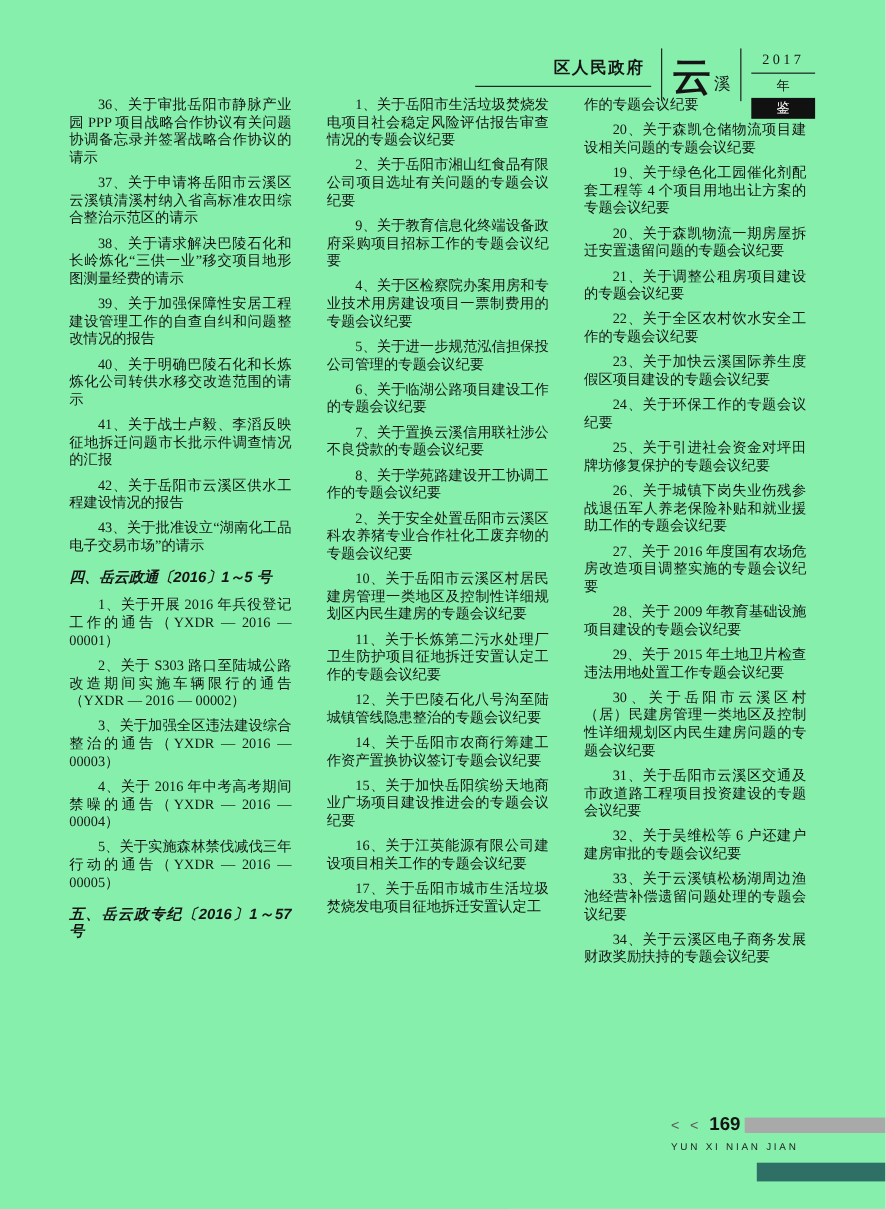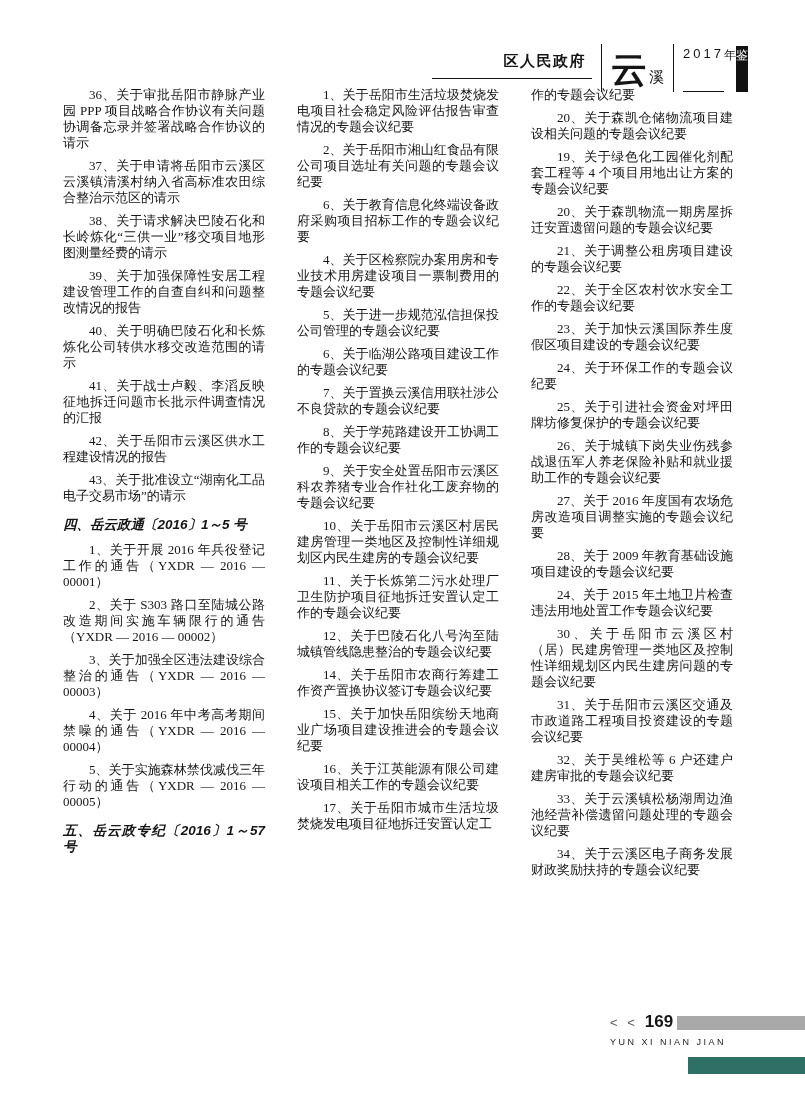--- a/index.html
+++ b/index.html
@@ -1,35 +1,35 @@
 <!DOCTYPE html>
 <html><head>
 <meta charset="utf-8">
 <style>
   * { box-sizing: border-box; }
   html, body { margin: 0; padding: 0; background: #e9e9e9; }
   .page {
-    position: relative; width: 805px; height: 1099px; background: #ffffff;
+    position: relative; width: 805px; height: 1099px; background: #86efac;
     overflow: hidden; color: #151515;
     font-family: "Liberation Serif", "DejaVu Serif", serif;
   }
 
   
   .page-header { position: absolute; top: 44px; right: 64px; height: 48px; display: flex; align-items: stretch; }
   .org {
     align-self: flex-start; margin-top: 8px; width: 160px; text-align: right;
     font-weight: 700; font-size: 15px; letter-spacing: 1.5px;
     padding: 0 6px 7px 0; border-bottom: 1px solid #111;
     font-family: "Liberation Sans", sans-serif;
   }
   .vline { width: 1px; background: #111; margin: 0 9px; }
   .brand { display: flex; align-items: flex-end; gap: 2px; padding-bottom: 4px; }
   .brand-main { font-size: 36px; font-weight: 700; line-height: 1; }
   .brand-sub { font-size: 15px; line-height: 1.1; padding-bottom: 3px; }
-  .edition { width: 58px; display: flex; font-family: Liberation Sans, sans-serif; }
+  .edition { width: 58px; display: flex; flex-direction: column; font-family: Liberation Serif, serif; }
   .edition-year { font-size: 13px; letter-spacing: 3px; text-align: center; padding: 2px 0 4px; border-bottom: 1px solid #111; }
   .edition-nian { font-size: 12px; text-align: center; padding-top: 3px; }
   .edition-jian { font-size: 12px; text-align: center; background: #111; color: #fff; margin-top: 2px; padding: 1px 0; }
 
   
   .col {
     position: absolute; top: 87px; width: 202px;
     font-size: 13px; line-height: 16px;
     text-align: justify; text-justify: inter-character;
     overflow-wrap: break-word;
@@ -87,27 +87,27 @@
         <p class="entry">1、关于开展 2016 年兵役登记工作的通告（YXDR — 2016 — 00001）</p>
         <p class="entry">2、关于 S303 路口至陆城公路改造期间实施车辆限行的通告（YXDR — 2016 — 00002）</p>
         <p class="entry">3、关于加强全区违法建设综合整治的通告（YXDR — 2016 — 00003）</p>
         <p class="entry">4、关于 2016 年中考高考期间禁噪的通告（YXDR — 2016 — 00004）</p>
         <p class="entry">5、关于实施森林禁伐减伐三年行动的通告（YXDR — 2016 — 00005）</p>
         <p class="section">五、岳云政专纪〔2016〕1～57 号</p>
       </section>
     <section class="col" id="col-2">
         <p class="entry">1、关于岳阳市生活垃圾焚烧发电项目社会稳定风险评估报告审查情况的专题会议纪要</p>
         <p class="entry">2、关于岳阳市湘山红食品有限公司项目选址有关问题的专题会议纪要</p>
-        <p class="entry">6、关于教育信息化终端设备政府采购项目招标工作的专题会议纪要</p>
+        <p class="entry">9、关于教育信息化终端设备政府采购项目招标工作的专题会议纪要</p>
         <p class="entry">4、关于区检察院办案用房和专业技术用房建设项目一票制费用的专题会议纪要</p>
         <p class="entry">5、关于进一步规范泓信担保投公司管理的专题会议纪要</p>
         <p class="entry">6、关于临湖公路项目建设工作的专题会议纪要</p>
         <p class="entry">7、关于置换云溪信用联社涉公不良贷款的专题会议纪要</p>
         <p class="entry">8、关于学苑路建设开工协调工作的专题会议纪要</p>
-        <p class="entry">9、关于安全处置岳阳市云溪区科农养猪专业合作社化工废弃物的专题会议纪要</p>
+        <p class="entry">2、关于安全处置岳阳市云溪区科农养猪专业合作社化工废弃物的专题会议纪要</p>
         <p class="entry">10、关于岳阳市云溪区村居民建房管理一类地区及控制性详细规划区内民生建房的专题会议纪要</p>
         <p class="entry">11、关于长炼第二污水处理厂卫生防护项目征地拆迁安置认定工作的专题会议纪要</p>
         <p class="entry">12、关于巴陵石化八号沟至陆城镇管线隐患整治的专题会议纪要</p>
         <p class="entry">14、关于岳阳市农商行筹建工作资产置换协议签订专题会议纪要</p>
         <p class="entry">15、关于加快岳阳缤纷天地商业广场项目建设推进会的专题会议纪要</p>
         <p class="entry">16、关于江英能源有限公司建设项目相关工作的专题会议纪要</p>
         <p class="entry">17、关于岳阳市城市生活垃圾焚烧发电项目征地拆迁安置认定工</p>
       </section>
     <section class="col" id="col-3">
         <p class="cont">作的专题会议纪要</p>
@@ -115,21 +115,21 @@
         <p class="entry">19、关于绿色化工园催化剂配套工程等 4 个项目用地出让方案的专题会议纪要</p>
         <p class="entry">20、关于森凯物流一期房屋拆迁安置遗留问题的专题会议纪要</p>
         <p class="entry">21、关于调整公租房项目建设的专题会议纪要</p>
         <p class="entry">22、关于全区农村饮水安全工作的专题会议纪要</p>
         <p class="entry">23、关于加快云溪国际养生度假区项目建设的专题会议纪要</p>
         <p class="entry">24、关于环保工作的专题会议纪要</p>
         <p class="entry">25、关于引进社会资金对坪田牌坊修复保护的专题会议纪要</p>
         <p class="entry">26、关于城镇下岗失业伤残参战退伍军人养老保险补贴和就业援助工作的专题会议纪要</p>
         <p class="entry">27、关于 2016 年度国有农场危房改造项目调整实施的专题会议纪要</p>
         <p class="entry">28、关于 2009 年教育基础设施项目建设的专题会议纪要</p>
-        <p class="entry">24、关于 2015 年土地卫片检查违法用地处置工作专题会议纪要</p>
+        <p class="entry">29、关于 2015 年土地卫片检查违法用地处置工作专题会议纪要</p>
         <p class="entry">30、关于岳阳市云溪区村（居）民建房管理一类地区及控制性详细规划区内民生建房问题的专题会议纪要</p>
         <p class="entry">31、关于岳阳市云溪区交通及市政道路工程项目投资建设的专题会议纪要</p>
         <p class="entry">32、关于吴维松等 6 户还建户建房审批的专题会议纪要</p>
         <p class="entry">33、关于云溪镇松杨湖周边渔池经营补偿遗留问题处理的专题会议纪要</p>
         <p class="entry">34、关于云溪区电子商务发展财政奖励扶持的专题会议纪要</p>
       </section>
   </main>
 
   <footer>
     <div class="page-ind">

